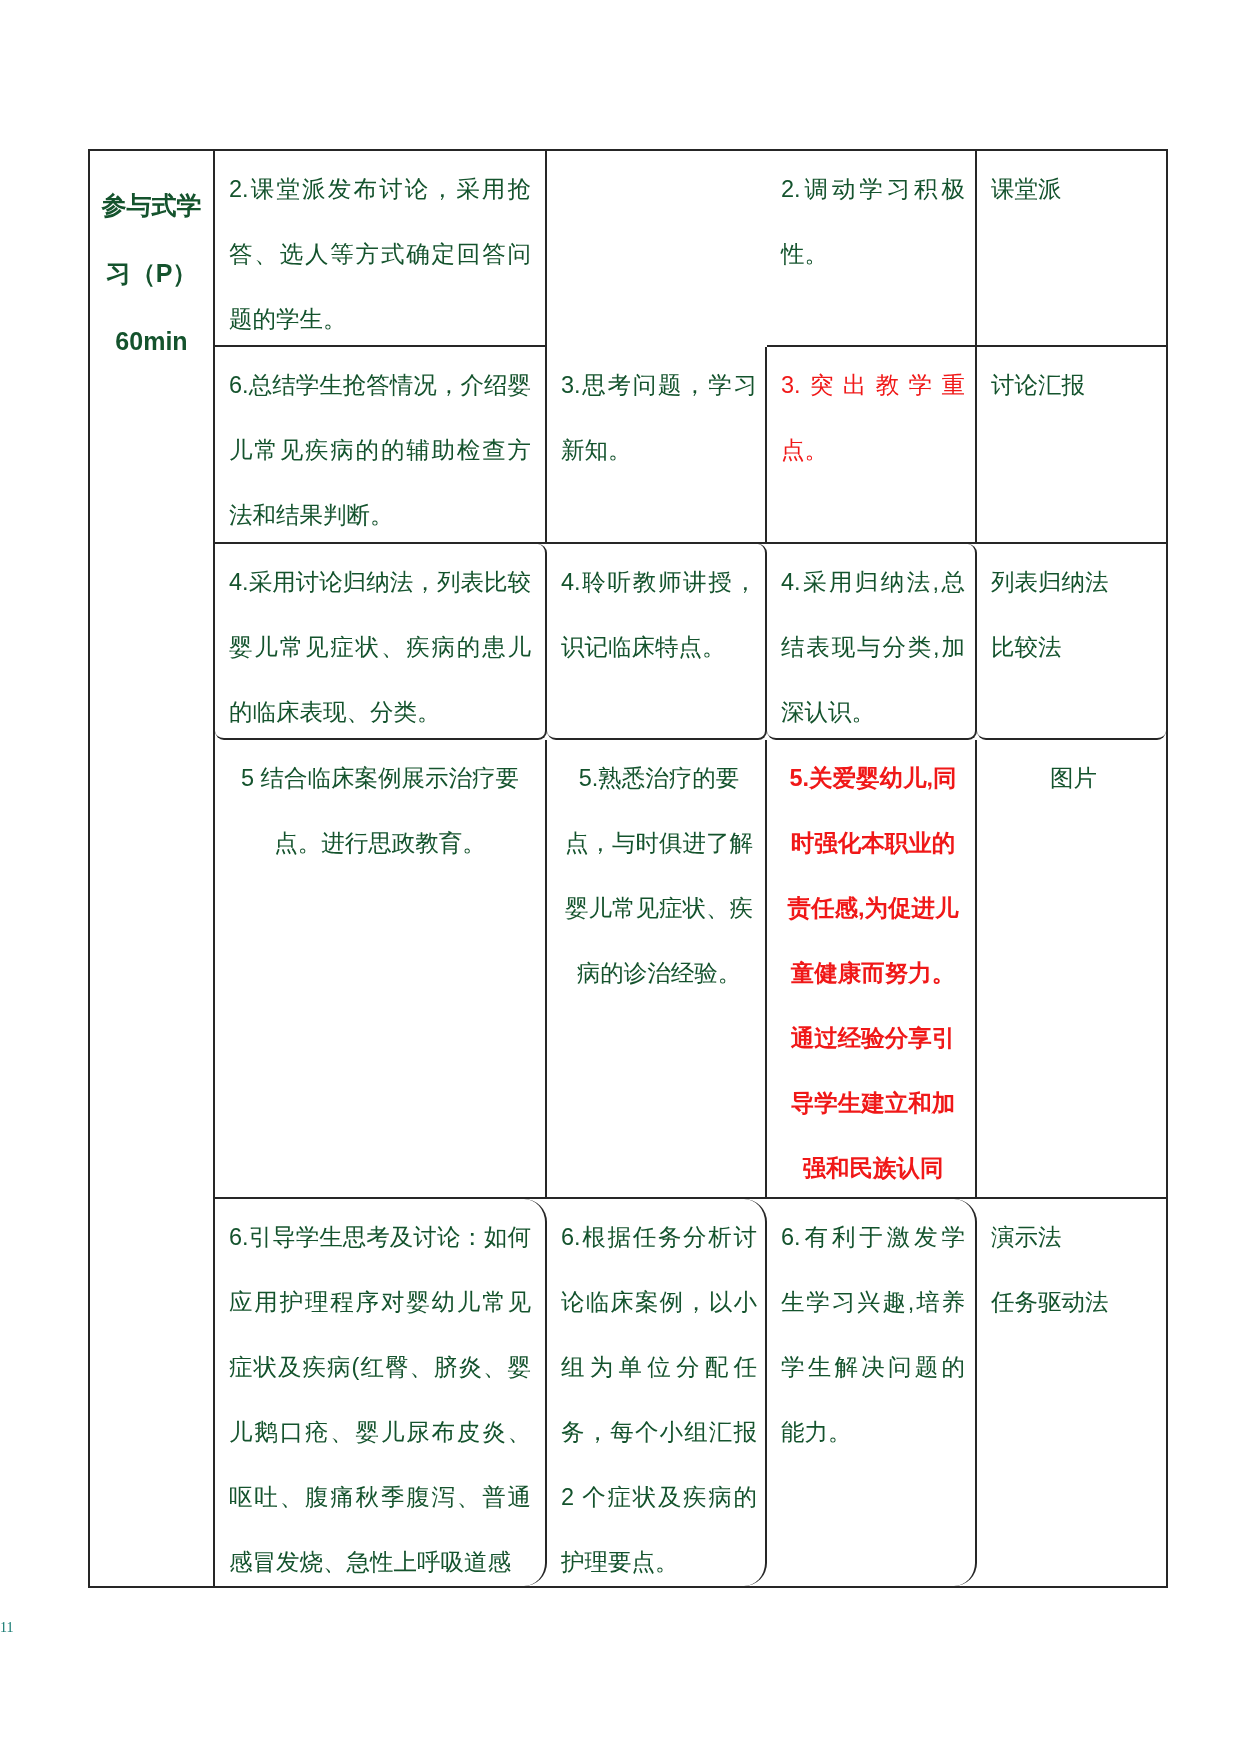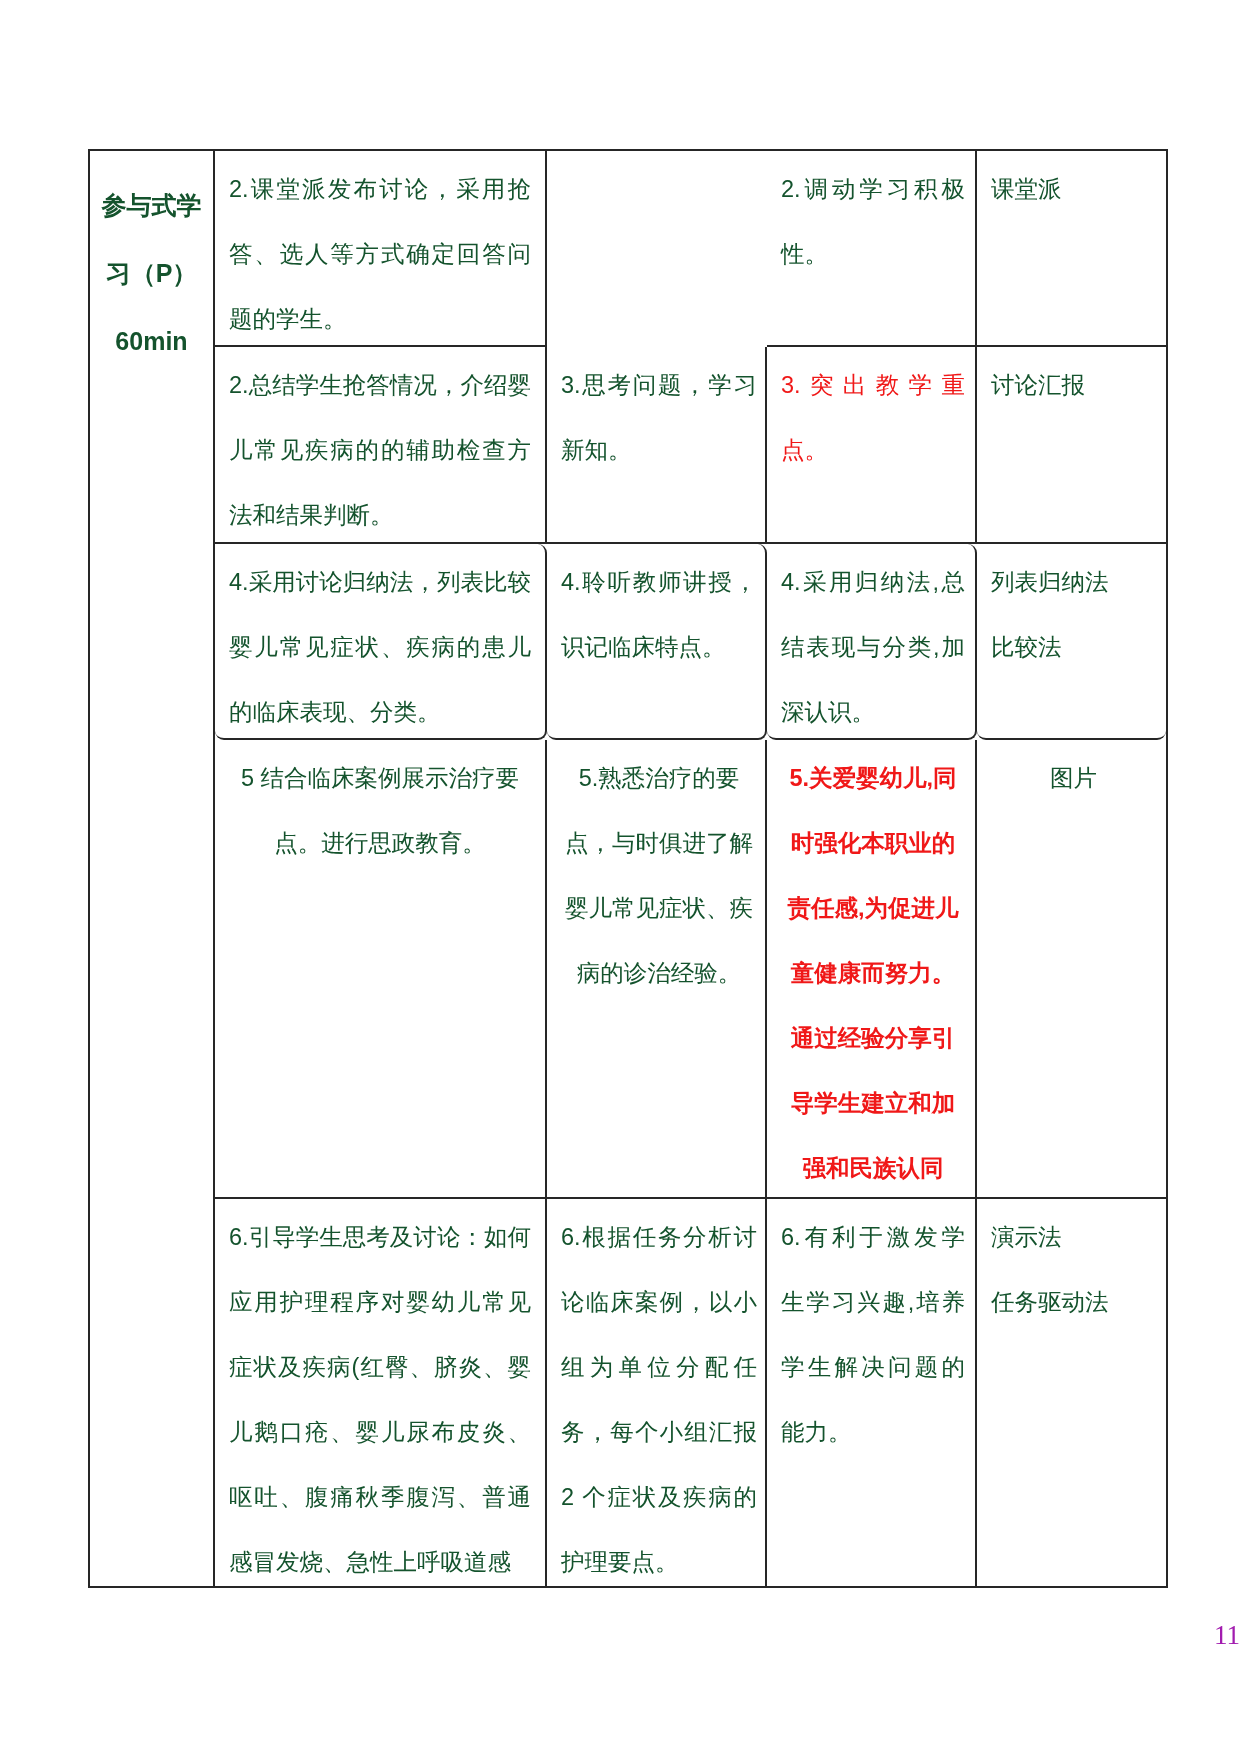--- a/index.html
+++ b/index.html
@@ -35,44 +35,44 @@
     text-justify: inter-ideograph;
     color: #14532d;
   }
   .c2 { grid-column: 2; padding-right: 14px; }
   .c3 { grid-column: 3; padding-right: 8px; }
   .c4 { grid-column: 4; }
   .c5 { grid-column: 5; text-align: left; }
   .r1 { grid-row: 1; } .r2 { grid-row: 2; } .r3 { grid-row: 3; border-radius: 9px; }
   .r4 { grid-row: 4; text-align: center; } .r5 { grid-row: 5; }
   .last-col { border-right: none; }
-  .last-row { border-bottom: none; }
+  .last-row { border-bottom: none; border-radius: 23px; }
   .phase {
     grid-column: 1;
     grid-row: 1 / span 5;
     border-right: 2px solid #262626;
     border-bottom: none;
     padding: 20px 4px 0 4px;
     text-align: center;
     font-weight: bold;
     font-size: 25px;
     line-height: 68px;
     overflow: hidden;
   }
   .red { color: #f01818; }
   .red-bold { color: #f01818; font-weight: bold; }
   .page-number {
     position: absolute;
     left: 0;
     top: 1620px;
     width: 100%;
-    text-align: right;
+    text-align: left;
     font-family: "Liberation Serif", serif;
-    font-size: 27px;
-    color: #a21caf;
+    font-size: 14px;
+    color: #0f766e;
   }
   .mline { display: block; }
 </style>
 </head>
 <body>
 
 <div class="doc">
   <div class="grid">
 
     <div class="cell phase">
@@ -81,21 +81,21 @@
       <span class="mline">60min</span>
     </div>
 
     <div class="cell c2 r1">2.课堂派发布讨论，采用抢答、选人等方式确定回答问题的学生。</div>
     <div class="cell c4 r1">2.调动学习积极性。</div>
     <div class="cell c5 r1 last-col">
       <span class="mline">课堂派</span>
       <span class="mline"></span>
     </div>
 
-    <div class="cell c2 r2">2.总结学生抢答情况，介绍婴儿常见疾病的的辅助检查方法和结果判断。</div>
+    <div class="cell c2 r2">6.总结学生抢答情况，介绍婴儿常见疾病的的辅助检查方法和结果判断。</div>
     <div class="cell c3 r2">3.思考问题，学习新知。</div>
     <div class="cell c4 r2 red">3.突出教学重点。</div>
     <div class="cell c5 r2 last-col">
       <span class="mline">讨论汇报</span>
       <span class="mline"></span>
     </div>
 
     <div class="cell c2 r3">4.采用讨论归纳法，列表比较婴儿常见症状、疾病的患儿的临床表现、分类。</div>
     <div class="cell c3 r3">4.聆听教师讲授，识记临床特点。</div>
     <div class="cell c4 r3">4.采用归纳法,总结表现与分类,加深认识。</div>

